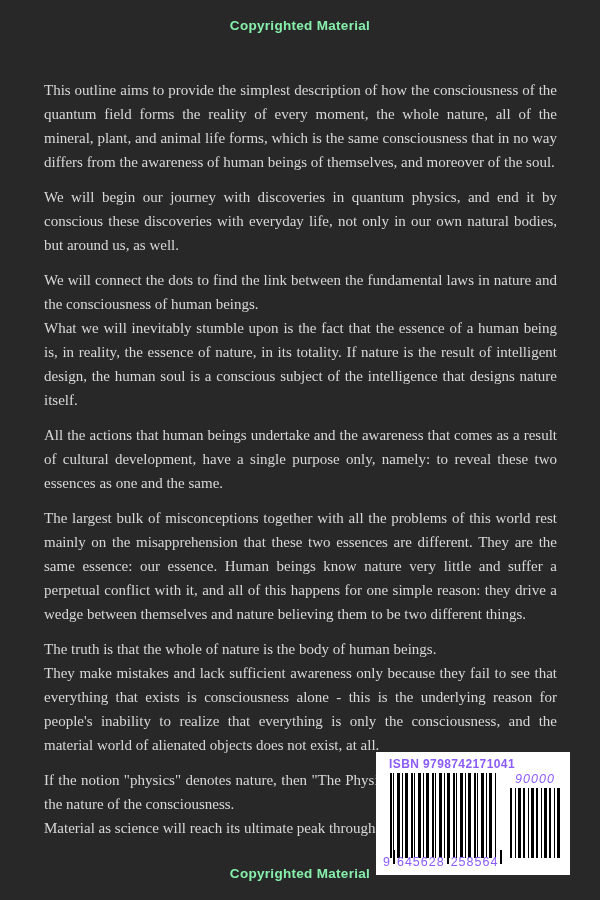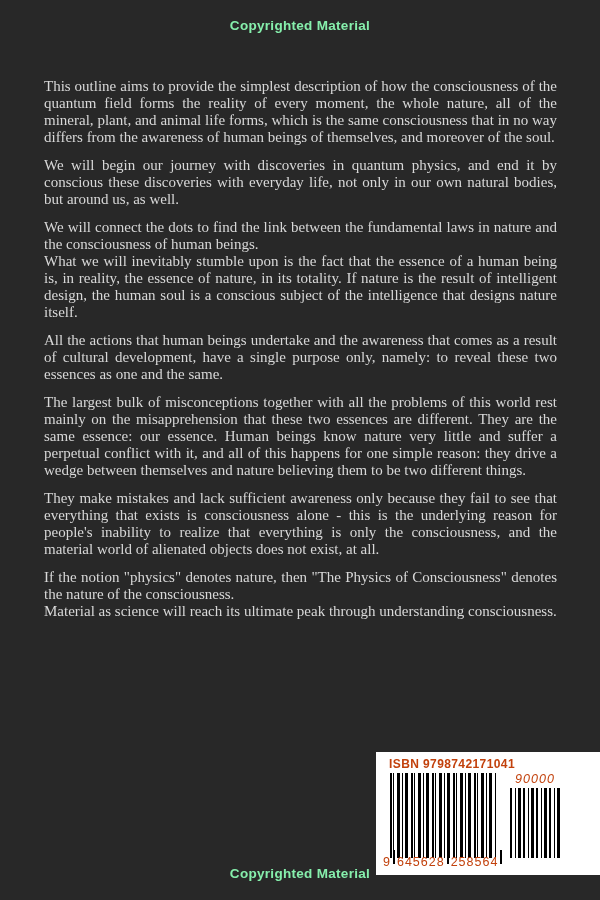--- a/index.html
+++ b/index.html
@@ -10,29 +10,28 @@
   }
   .copyright{
     position:absolute;left:0;width:600px;text-align:center;
     font-family:"Liberation Sans","DejaVu Sans",sans-serif;
     font-weight:bold;font-size:13.5px;color:#86efac;letter-spacing:.3px;
   }
   .copyright-top{top:18px}
   .copyright-bottom{top:866px}
   .body-text{
     position:absolute;left:44px;top:78px;width:513px;
-    color:#d8d8d8;font-size:15px;line-height:17px;text-align:justify;
+    color:#d8d8d8;font-size:15px;line-height:24px;text-align:justify;
   }
   .para{margin:0 0 11px 0}
   .para p{margin:0;padding:0}
   .barcode-box{
     position:absolute;left:376px;top:752px;width:194px;height:123px;
-    background:#ffffff;color:#c2410c;
+    background:#ffffff;color:#8b5cf6;
     font-family:"Liberation Sans","DejaVu Sans",sans-serif;
-    padding-left:31px;
   }
   .isbn-label{
     position:absolute;top:5px;left:13px;
     font-size:12px;font-weight:bold;letter-spacing:.4px;
   }
   .ean-bars{
     position:absolute;left:14px;top:21px;width:106px;height:85px;
     background:repeating-linear-gradient(90deg,
       #000 0 2px,#fff 2px 3px,
       #000 3px 4px,#fff 4px 7px,
@@ -74,20 +73,21 @@
     <p>We will connect the dots to find the link between the fundamental laws in nature and the consciousness of human beings.</p>
     <p>What we will inevitably stumble upon is the fact that the essence of a human being is, in reality, the essence of nature, in its totality. If nature is the result of intelligent design, the human soul is a conscious subject of the intelligence that designs nature itself.</p>
   </div>
   <div class="para">
     <p>All the actions that human beings undertake and the awareness that comes as a result of cultural development, have a single purpose only, namely: to reveal these two essences as one and the same.</p>
   </div>
   <div class="para">
     <p>The largest bulk of misconceptions together with all the problems of this world rest mainly on the misapprehension that these two essences are different. They are the same essence: our essence. Human beings know nature very little and suffer a perpetual conflict with it, and all of this happens for one simple reason: they drive a wedge between themselves and nature believing them to be two different things.</p>
   </div>
   <div class="para">
+    <p>The truth is that the whole of nature is the body of human beings.</p>
     <p>They make mistakes and lack sufficient awareness only because they fail to see that everything that exists is consciousness alone - this is the underlying reason for people's inability to realize that everything is only the consciousness, and the material world of alienated objects does not exist, at all.</p>
   </div>
   <div class="para">
     <p>If the notion "physics" denotes nature, then "The Physics of Consciousness" denotes the nature of the consciousness.</p>
     <p>Material as science will reach its ultimate peak through understanding consciousness.</p>
   </div>
 </div>
 
 <div class="barcode-box">
   <div class="isbn-label">ISBN 9798742171041</div>

